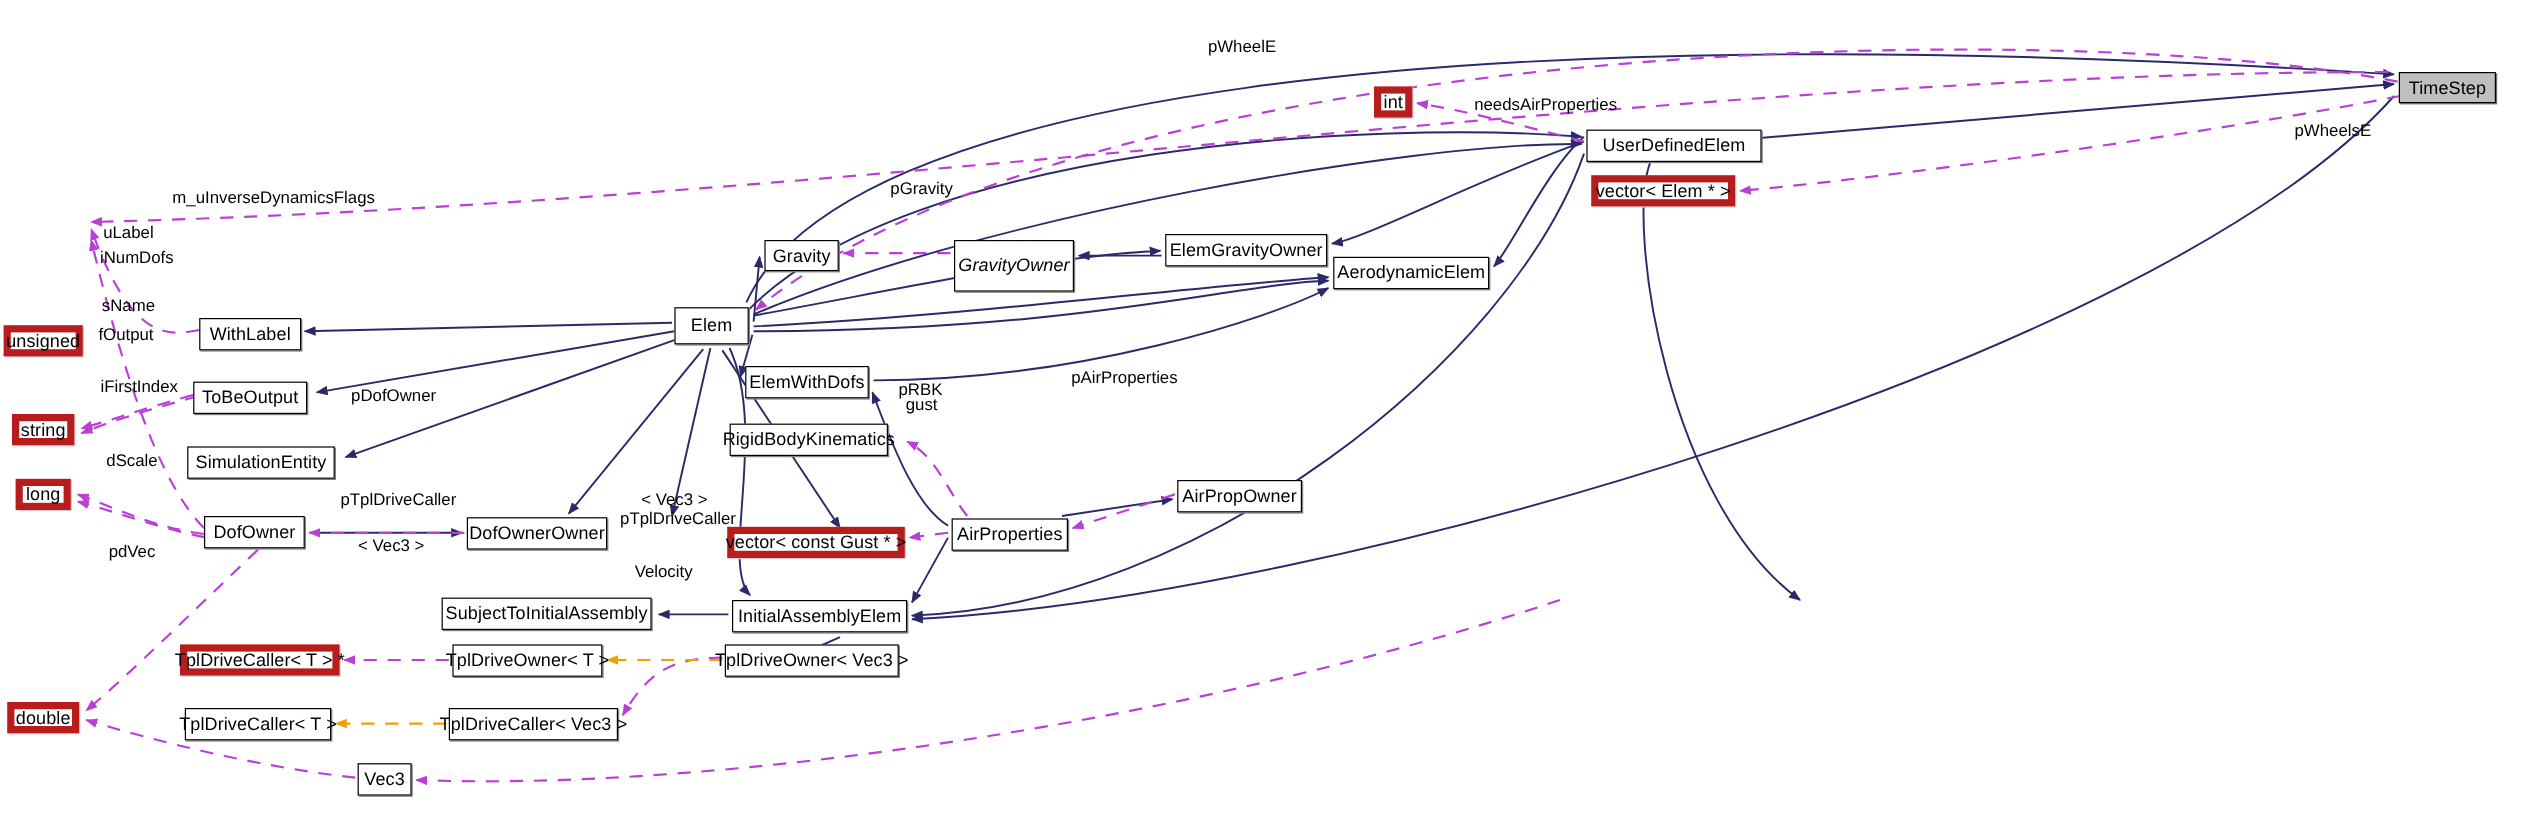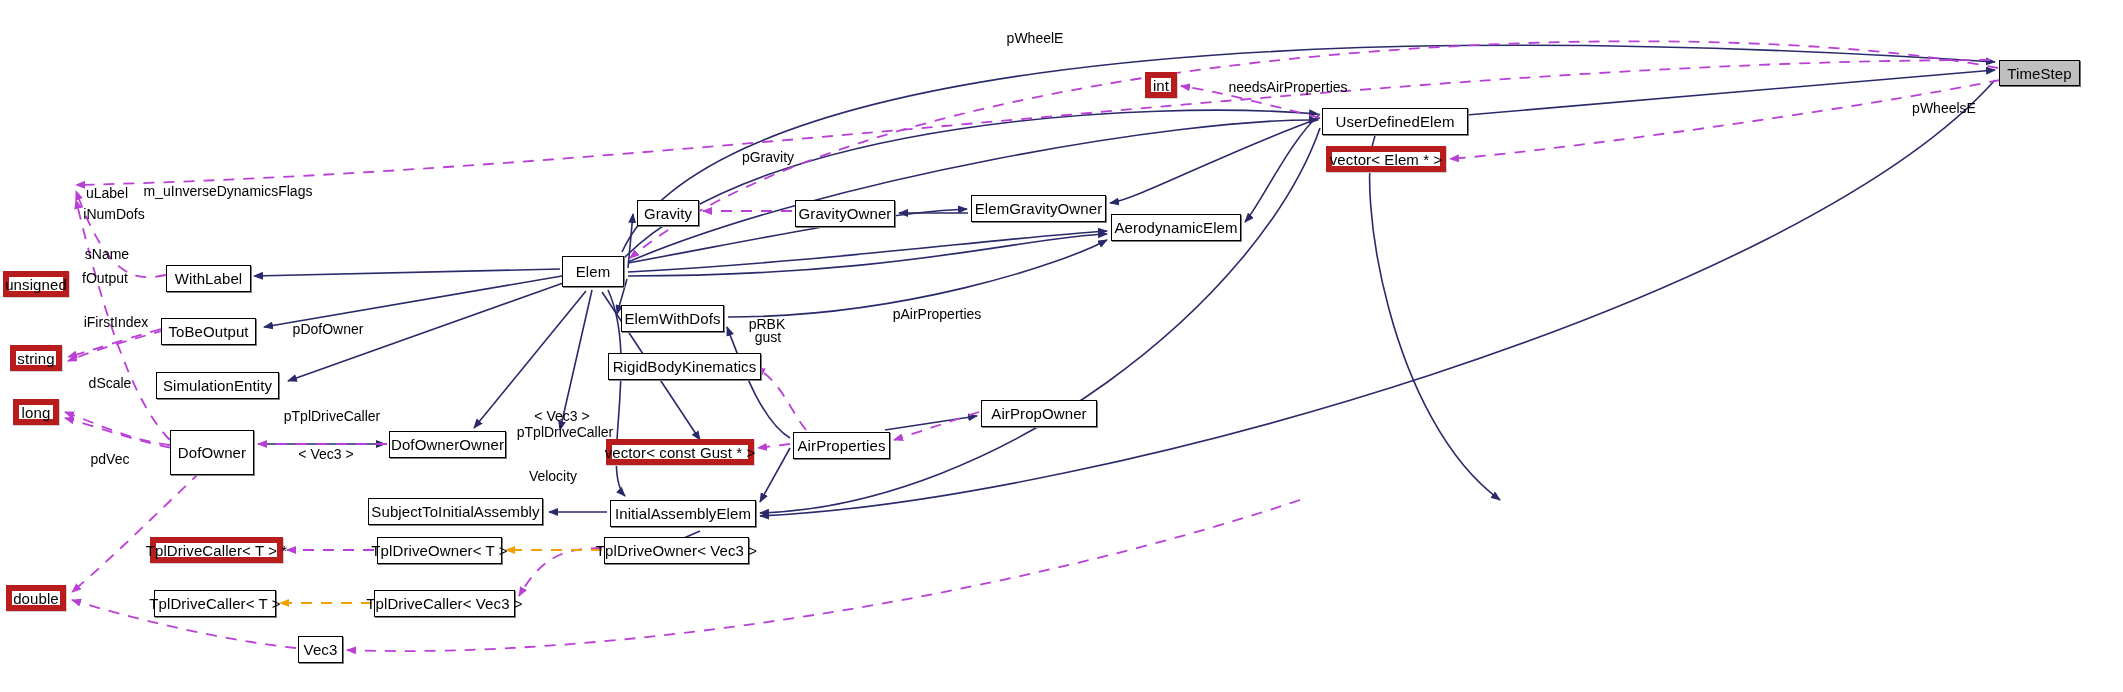--- a/index.html
+++ b/index.html
@@ -206,21 +206,21 @@
 
   <div class="node cls" style="left:166px;top:265px;width:85px;height:27px;">
       <span>WithLabel</span>
     </div>
   <div class="node cls" style="left:161px;top:318px;width:95px;height:27px;">
       <span>ToBeOutput</span>
     </div>
   <div class="node cls" style="left:156px;top:372px;width:123px;height:27px;">
       <span>SimulationEntity</span>
     </div>
-  <div class="node cls" style="left:170px;top:430px;width:84px;height:45px;">
+  <div class="node cls" style="left:170px;top:430px;width:84px;height:27px;">
       <span>DofOwner</span>
     </div>
 
   <div class="node ext" style="left:150px;top:537px;width:133px;height:26px;">
       <span>TplDriveCaller&lt; T &gt; *</span>
     </div>
   <div class="node cls" style="left:154px;top:590px;width:122px;height:27px;">
       <span>TplDriveCaller&lt; T &gt;</span>
     </div>
   <div class="node cls" style="left:298px;top:636px;width:45px;height:27px;">
@@ -236,47 +236,47 @@
   <div class="node cls" style="left:368px;top:498px;width:175px;height:27px;">
       <span>SubjectToInitialAssembly</span>
     </div>
 
   <div class="node cls" style="left:637px;top:200px;width:62px;height:26px;">
       <span>Gravity</span>
     </div>
   <div class="node cls" style="left:621px;top:305px;width:103px;height:27px;">
       <span>ElemWithDofs</span>
     </div>
-  <div class="node cls" style="left:608px;top:353px;width:153px;height:27px;">
+  <div class="node cls" style="left:608px;top:353px;width:132px;height:27px;">
       <span>RigidBodyKinematics</span>
     </div>
   <div class="node ext" style="left:606px;top:439px;width:148px;height:26px;">
       <span>vector&lt; const Gust * &gt;</span>
     </div>
   <div class="node cls" style="left:610px;top:500px;width:146px;height:27px;">
       <span>InitialAssemblyElem</span>
     </div>
 
   <div class="node cls" style="left:377px;top:537px;width:125px;height:27px;">
       <span>TplDriveOwner&lt; T &gt;</span>
     </div>
   <div class="node cls" style="left:374px;top:590px;width:141px;height:27px;">
       <span>TplDriveCaller&lt; Vec3 &gt;</span>
     </div>
   <div class="node cls" style="left:604px;top:537px;width:145px;height:27px;">
       <span>TplDriveOwner&lt; Vec3 &gt;</span>
     </div>
 
-  <div class="node cls" style="left:795px;top:200px;width:100px;height:27px;">
+  <div class="node cls" style="left:795px;top:200px;width:100px;height:43px;font-style:italic;">
       <span>GravityOwner</span>
     </div>
   <div class="node cls" style="left:793px;top:432px;width:97px;height:27px;">
       <span>AirProperties</span>
     </div>
-  <div class="node cls" style="left:981px;top:400px;width:116px;height:27px;">
+  <div class="node cls" style="left:981px;top:400px;width:104px;height:27px;">
       <span>AirPropOwner</span>
     </div>
   <div class="node cls" style="left:971px;top:195px;width:135px;height:27px;">
       <span>ElemGravityOwner</span>
     </div>
   <div class="node cls" style="left:1111px;top:214px;width:130px;height:27px;">
       <span>AerodynamicElem</span>
     </div>
 
   <div class="node ext" style="left:1145px;top:72px;width:32px;height:26px;">
@@ -288,21 +288,21 @@
   <div class="node ext" style="left:1326px;top:146px;width:120px;height:26px;">
       <span>vector&lt; Elem * &gt;</span>
     </div>
   <div class="node current" style="left:1999px;top:60px;width:81px;height:26px;">
       <span>TimeStep</span>
     </div>
 
   <div class="edge-label" style="left:1005px;top:31px;width:60px;"><span>pWheelE</span></div>
   <div class="edge-label" style="left:1223px;top:80px;width:130px;"><span>needsAirProperties</span></div>
   <div class="edge-label" style="left:1908px;top:101px;width:72px;"><span>pWheelsE</span></div>
-  <div class="edge-label" style="left:143px;top:184px;width:170px;text-align:center;"><span>m_uInverseDynamicsFlags</span></div>
+  <div class="edge-label" style="left:143px;top:157px;width:170px;text-align:center;"><span>m_uInverseDynamicsFlags</span></div>
   <div class="edge-label" style="left:737px;top:150px;width:62px;"><span>pGravity</span></div>
   <div class="edge-label" style="left:81px;top:186px;width:52px;"><span>uLabel</span></div>
   <div class="edge-label" style="left:79px;top:207px;width:70px;"><span>iNumDofs</span></div>
   <div class="edge-label" style="left:81px;top:247px;width:52px;"><span>sName</span></div>
   <div class="edge-label" style="left:77px;top:271px;width:56px;"><span>fOutput</span></div>
   <div class="edge-label" style="left:746px;top:273px;width:42px;margin-top:44px;"><span>pRBK</span></div>
   <div class="edge-label" style="left:888px;top:307px;width:98px;"><span>pAirProperties</span></div>
   <div class="edge-label" style="left:78px;top:315px;width:76px;"><span>iFirstIndex</span></div>
   <div class="edge-label" style="left:288px;top:322px;width:80px;"><span>pDofOwner</span></div>
   <div class="edge-label" style="left:752px;top:330px;width:32px;"><span>gust</span></div>

